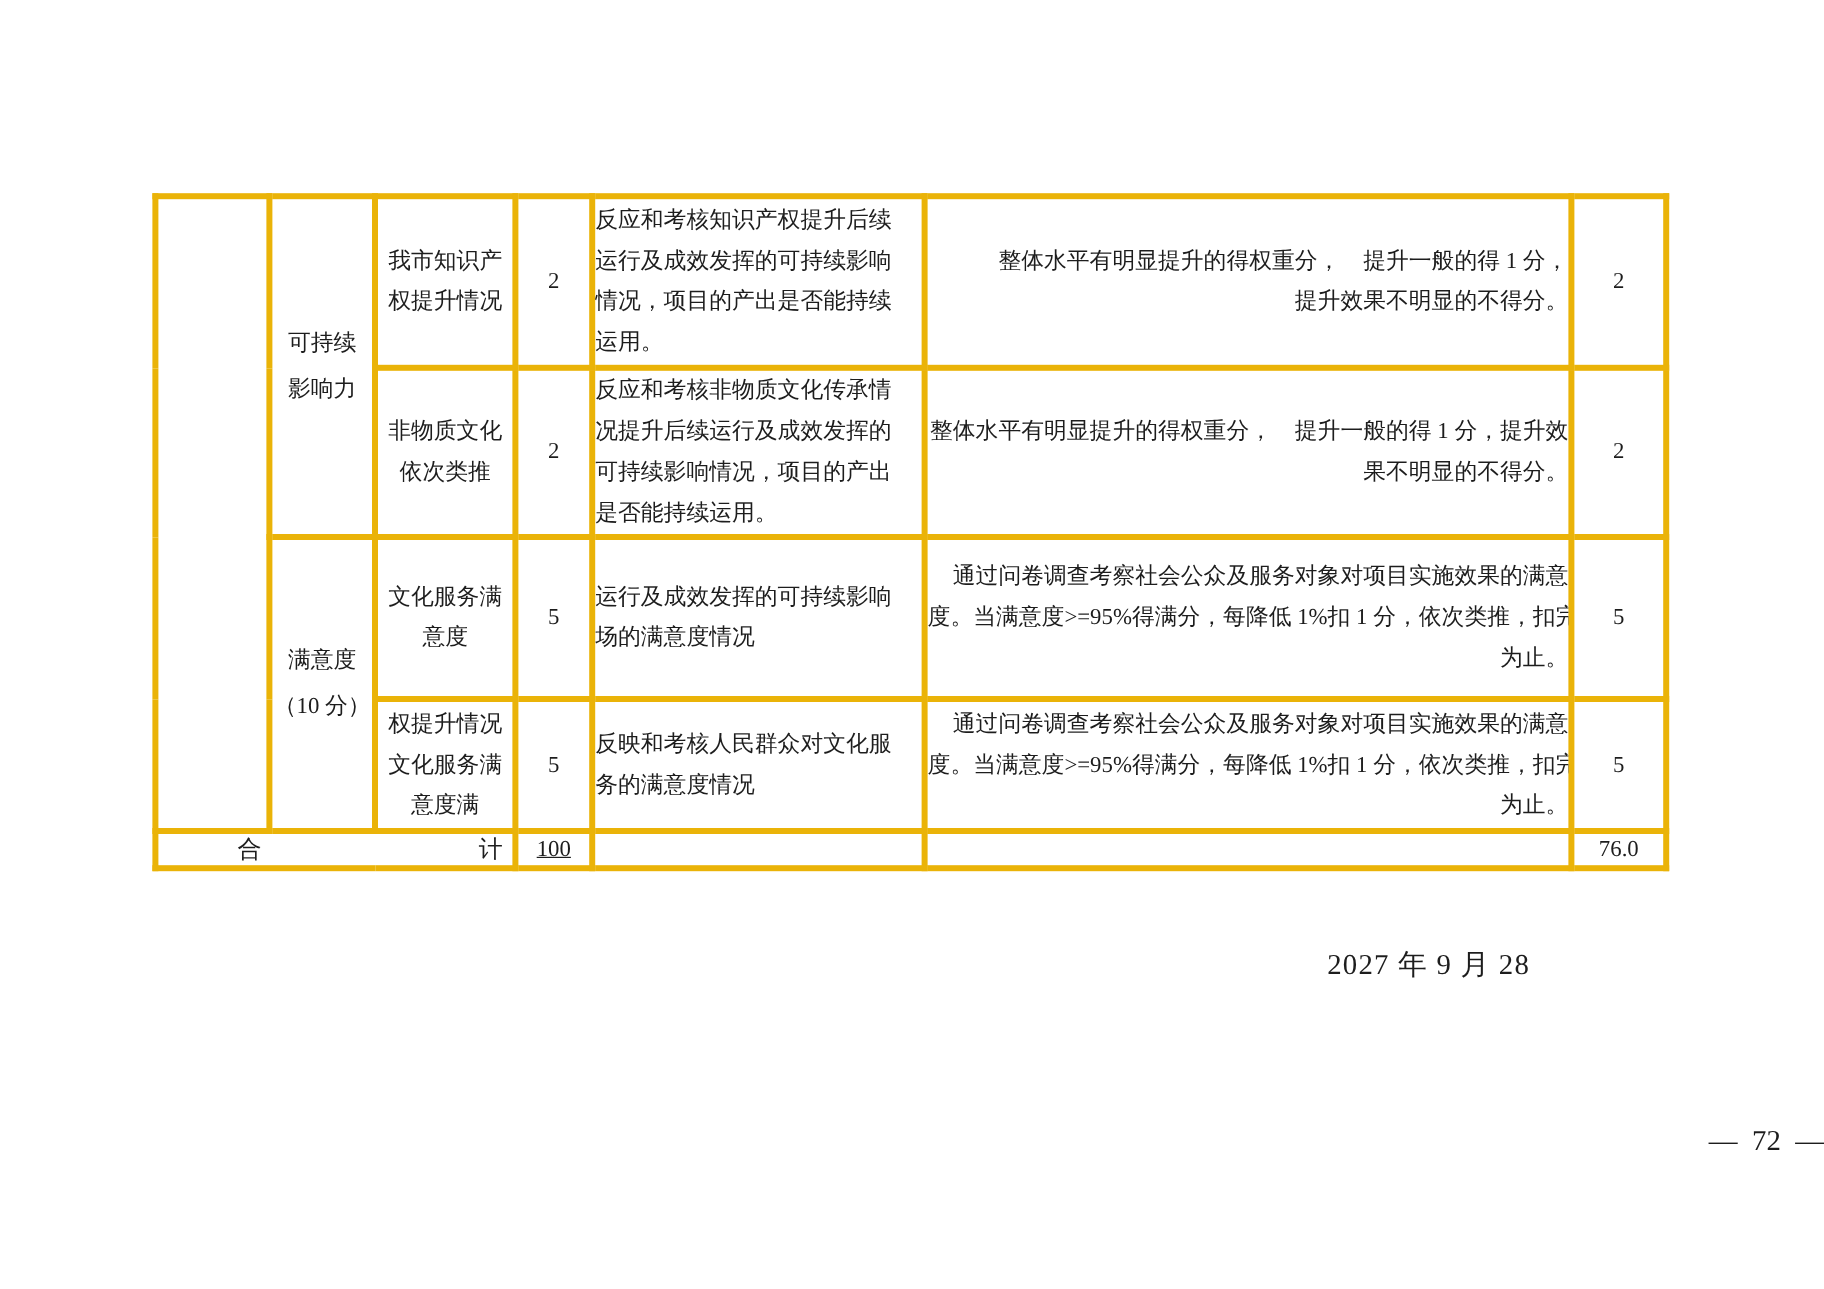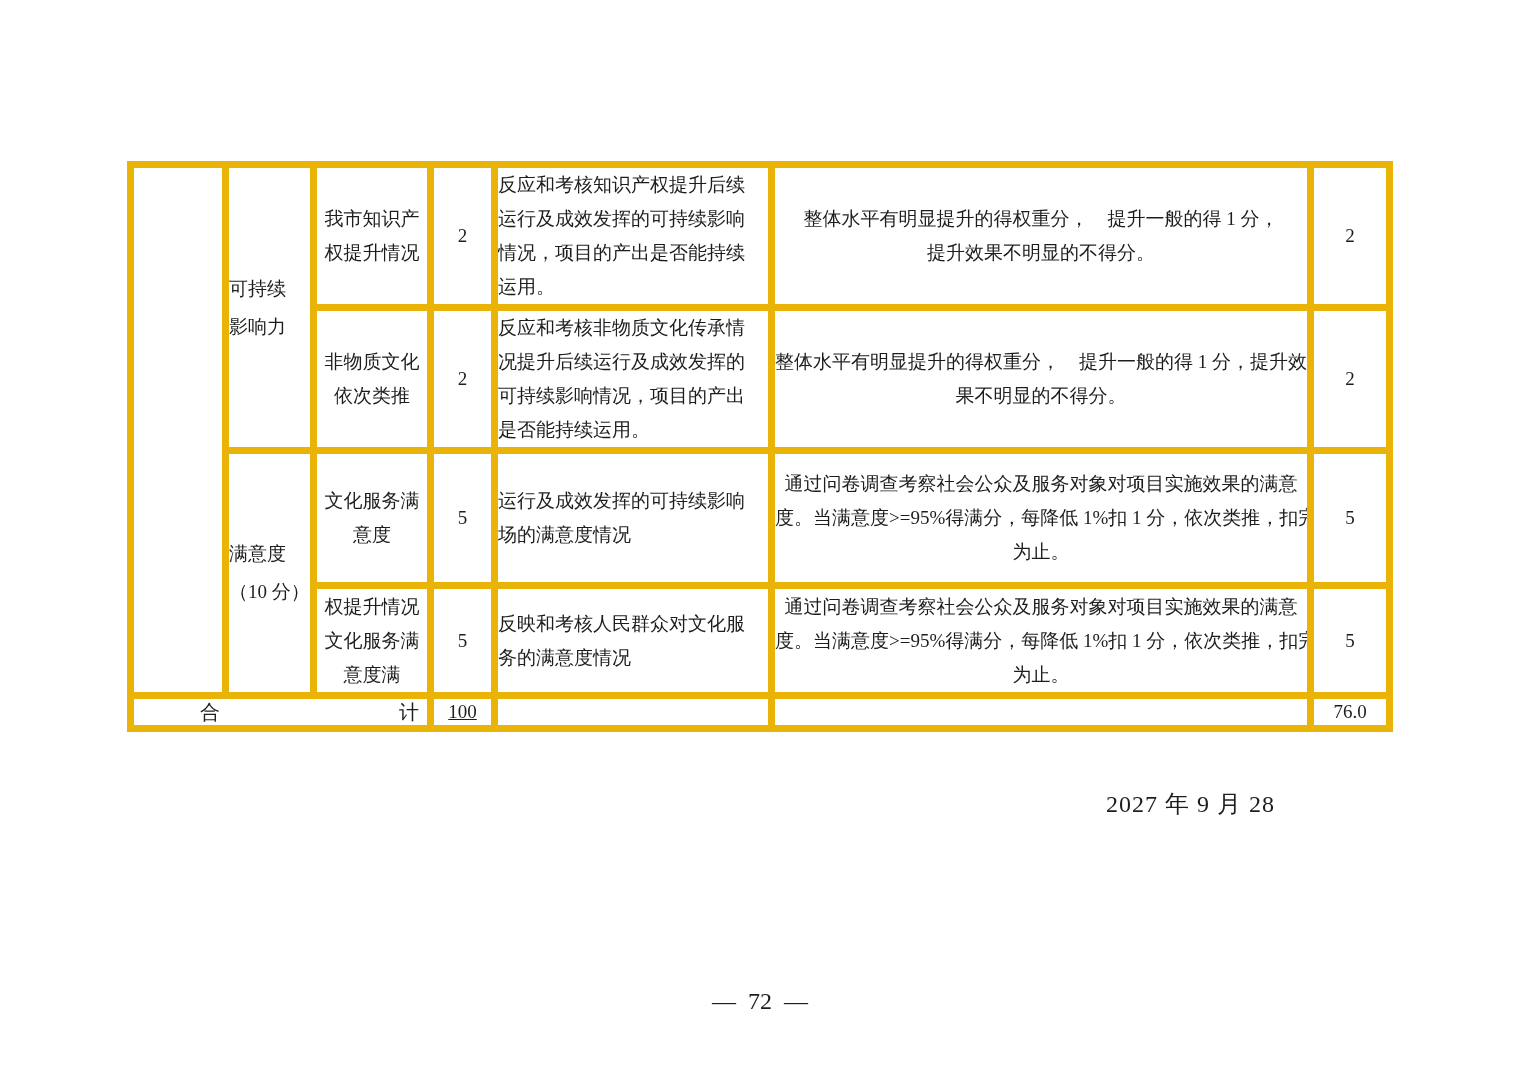--- a/index.html
+++ b/index.html
@@ -18,39 +18,39 @@
   }
   table.eval {
     position: absolute;
     left: 127px;
     top: 161px;
     width: 1259px;
     border-collapse: collapse;
     table-layout: fixed;
   }
   table.eval td {
-    border: 7px solid #eab308;
+    border: 5px solid #eab308;
     vertical-align: middle;
     font-size: 19px;
     padding: 0;
     overflow: hidden;
   }
   
   td.nt { border-top: none; }
 
   tr.r1 { height: 143px; }
   tr.r2 { height: 138px; }
   tr.r3 { height: 135px; }
   tr.r4 { height: 110px; }
   tr.r5 { height: 28px; }
 
   td.outer { background: #ffffff; }
 
   td.cat {
-    text-align: left;
+    text-align: center;
     line-height: 38px;
     white-space: pre;
   }
   td.cat-sustain { padding-top: 170px; }   
   td.cat-satisf  { padding-top: 10px; }
 
   td.ind {
     text-align: center;
     padding-left: 9px;
     line-height: 34px;
@@ -60,21 +60,21 @@
     text-align: center;
     font-size: 20px;
   }
   td.desc {
     text-align: left;
     padding-left: 11px;
     line-height: 34px;
     white-space: pre;
   }
   td.crit {
-    text-align: center;
+    text-align: right;
     padding-left: 8px;
     line-height: 34px;
     white-space: pre;
   }
   td.score {
     text-align: center;
     font-size: 20px;
     padding-left: 22px;
   }
   td.total-weight {
@@ -93,24 +93,24 @@
   .doc-date {
     position: absolute;
     top: 788px;
     right: 245px;
     font-size: 24px;
     letter-spacing: 1px;
     white-space: pre;
   }
   .page-number {
     position: absolute;
-    top: 988px;
+    top: 938px;
     left: 0;
     width: 100%;
-    text-align: center;
+    text-align: right;
     font-size: 24px;
     white-space: pre;
   }
 </style>
 </head>
 <body>
 
 <div class="page">
 
   <table class="eval">

